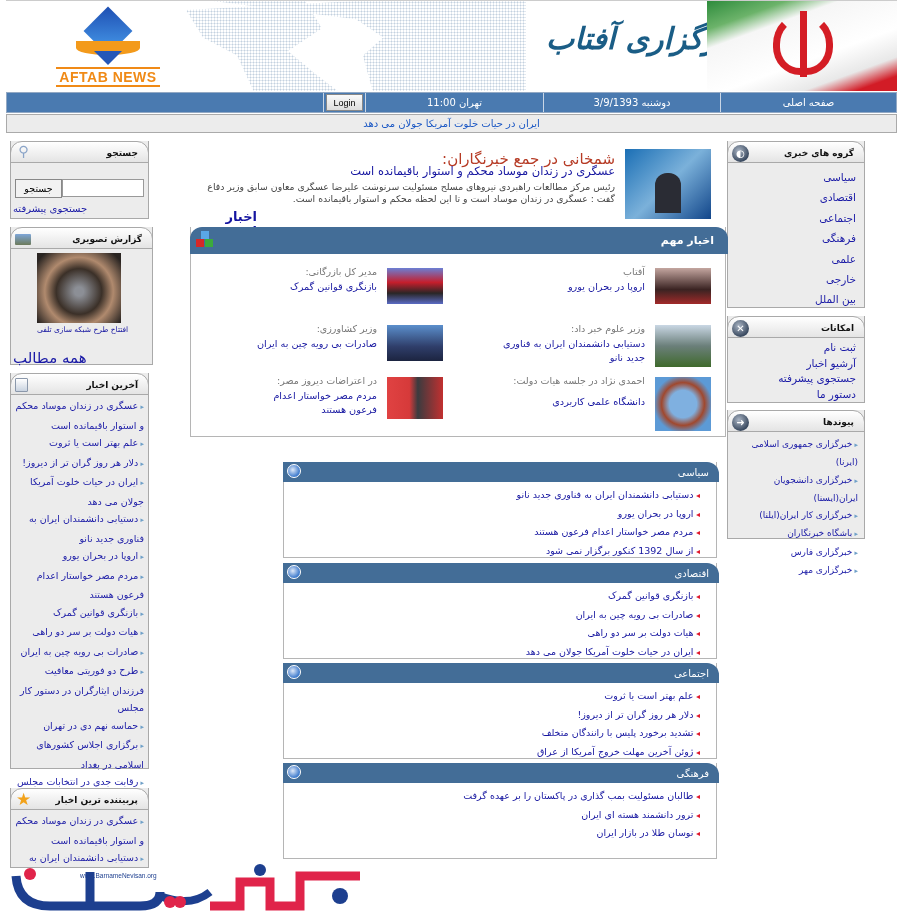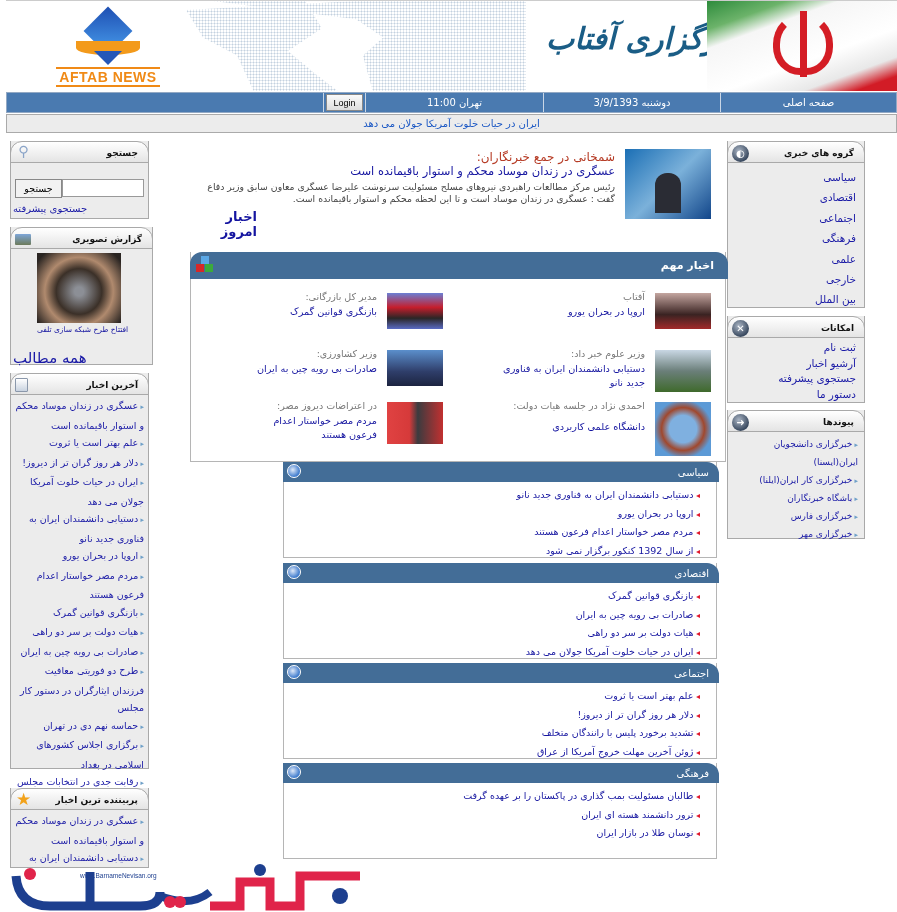--- a/index.html
+++ b/index.html
@@ -32,26 +32,26 @@
   .box-head .ico { position: absolute; left: 4px; top: 3px; width: 17px; height: 17px; border-radius: 50%; background: radial-gradient(circle at 40% 35%, #aab5c4, #3a4a60 70%); color: #fff; font-size: 10px; line-height: 17px; text-align: center; font-weight: bold; }
   .list-links { padding: 4px 8px 2px 6px; }
   .list-links .row { font-size: 10.5px; line-height: 20.4px; }
   .bullets .row { font-size: 9.5px; line-height: 17.5px; }
   .bullets .row::before { content: "▸ "; color: #6fa0c8; font-size: 7px; }
   .ltr-list .row { font-size: 9px; line-height: 17.3px; }
   
   .lead { position: absolute; left: 185px; top: 146px; width: 520px; direction: rtl; }
   .lead .thumb { position: absolute; right: 0; top: 3px; width: 86px; height: 70px; background: linear-gradient(135deg,#1b6fb5,#7bb1da 50%,#12468a); }
   .lead .thumb .person { position: absolute; left: 30px; top: 24px; width: 26px; height: 40px; border-radius: 12px 12px 0 0; background: #2a2c34; }
-  .lead .kicker { position: absolute; right: 96px; top: 4px; color: #b63b25; font-size: 12px; }
+  .lead .kicker { position: absolute; right: 96px; top: 4px; color: #b63b25; font-size: 15px; }
   .lead .title { position: absolute; right: 96px; top: 18px; color: #1515a0; font-size: 11.5px; }
   .lead .summary { position: absolute; right: 96px; top: 35px; width: 420px; color: #444; font-size: 9.3px; line-height: 12px; }
   .lead .more { position: absolute; right: 454px; top: 63px; color: #1515a0; font-weight: bold; font-size: 13px; }
   .panel-head { position: absolute; background: #436d97; border-radius: 0 11px 0 0; color: #fff; direction: rtl; font-size: 10px; }
-  .important { position: absolute; left: 184px; top: 252px; width: 536px; height: 210px; border: 1px solid #b5b5b5; border-top: none; }
+  .important { position: absolute; left: 184px; top: 227px; width: 536px; height: 210px; border: 1px solid #b5b5b5; border-top: none; }
   .important .panel-head { left: -1px; top: 0; width: 538px; height: 27px; border-radius: 12px 12px 0 0; font-weight: bold; line-height: 27px; padding-right: 14px; font-size: 11px; }
   .cubes { position: absolute; left: 6px; top: 4px; width: 18px; height: 18px; }
   .cubes i { position: absolute; width: 8px; height: 8px; }
   .imp-item { position: absolute; direction: rtl; }
   .imp-item .img { position: absolute; right: 0; top: 0; width: 56px; height: 36px; }
   .imp-item .kick { position: absolute; right: 66px; top: -2px; color: #777; font-size: 9.5px; white-space: nowrap; }
   .imp-item .ttl { position: absolute; right: 66px; top: 12px; color: #1515a0; font-size: 9.7px; line-height: 14px; }
   .cat { position: absolute; left: 277px; width: 434px; border: 1px solid #b5b5b5; border-top: none; background: #fff; }
   .cat .panel-head { left: -1px; top: 0; width: 436px; height: 20px; line-height: 22px; padding-right: 10px; border-radius: 0 12px 0 0; }
   .globe { position: absolute; left: 4px; top: 2px; width: 14px; height: 14px; border-radius: 50%; background: radial-gradient(circle at 40% 40%, #dfe9f8, #3a78cc 70%); border: 1px solid #fff; }
@@ -173,20 +173,21 @@
       <div class="row" style="line-height:15.5px">دستور ما</div>
     </div>
   </div>
 
   <div class="box" style="left:721px;top:410px;width:138px;height:129px">
     <div class="box-head">
       <span>پیوندها</span>
       <span class="ico">➜</span>
     </div>
     <div class="list-links bullets ltr-list" style="padding:4px 6px 0 2px">
+      <div class="row">خبرگزاری جمهوری اسلامی (ایرنا)</div>
       <div class="row">خبرگزاری دانشجویان ایران(ایسنا)</div>
       <div class="row">خبرگزاری کار ایران(ایلنا)</div>
       <div class="row">باشگاه خبرنگاران</div>
       <div class="row">خبرگزاری فارس</div>
       <div class="row">خبرگزاری مهر</div>
     </div>
   </div>
 
   <div class="lead">
     <div class="thumb">

